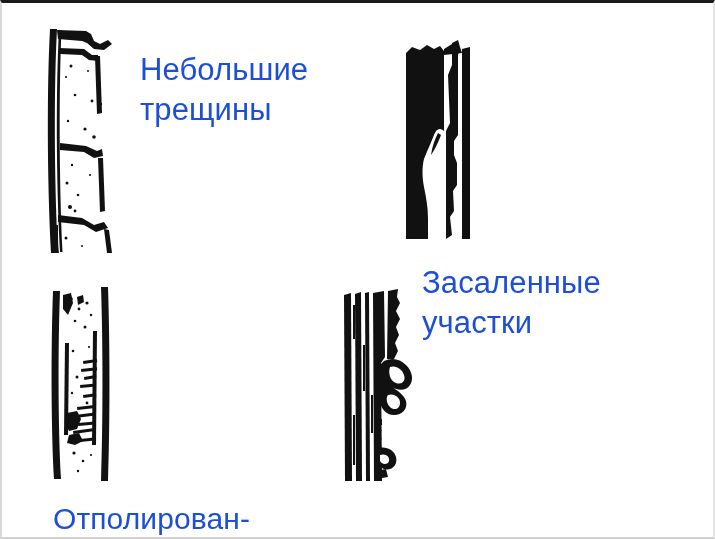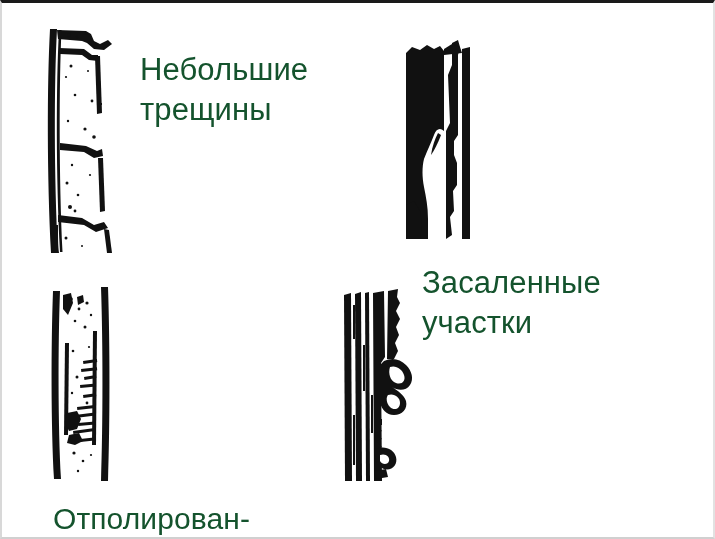--- a/index.html
+++ b/index.html
@@ -24,21 +24,21 @@
   .panel {
     position: absolute;
     display: flex;
     align-items: flex-start;
   }
   .fig {
     flex: 0 0 auto;
     display: block;
   }
   .caption {
-    color: #14532d;
+    color: #1d4ed8;
     font-weight: 400;
     letter-spacing: 0.1px;
     white-space: pre-line;
     line-height: 1.30;
   }
 
   
   #panel-cracks     { left: 40px;  top: 22px;  }
   #panel-glazed     { left: 398px; top: 32px; flex-direction: column;  }
   #panel-polished   { left: 45px;  top: 282px; flex-direction: column; }

